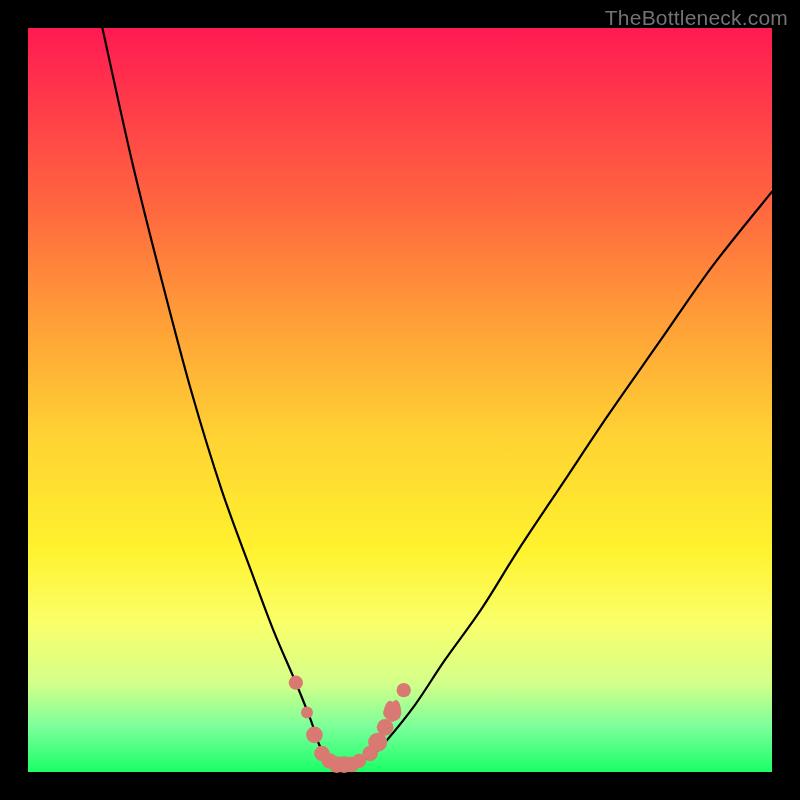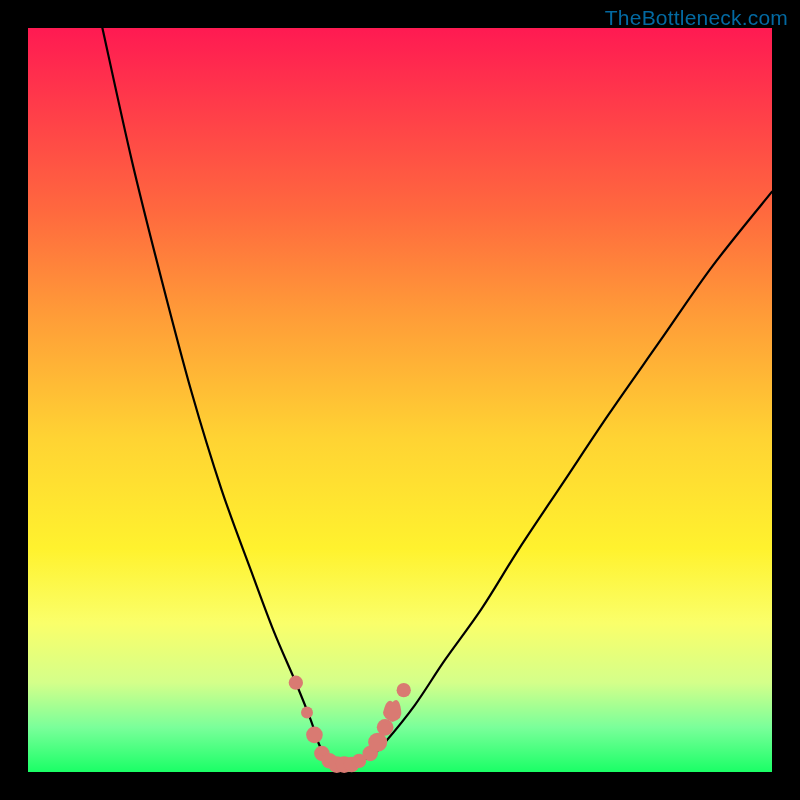--- a/index.html
+++ b/index.html
@@ -27,21 +27,21 @@
       #faff6a 80%,
       #d4ff8a 88%,
       #7aff9a 94%,
       #1aff66 100%
     );
   }
   .watermark {
     position: absolute;
     top: 6px;
     right: 12px;
-    color: #0369a1;
+    color: #737373;
     font-size: 21px;
     font-weight: 500;
     letter-spacing: 0.2px;
     z-index: 10;
   }
   svg.plot {
     position: absolute;
     left: 0;
     top: 0;
     width: 744px;

